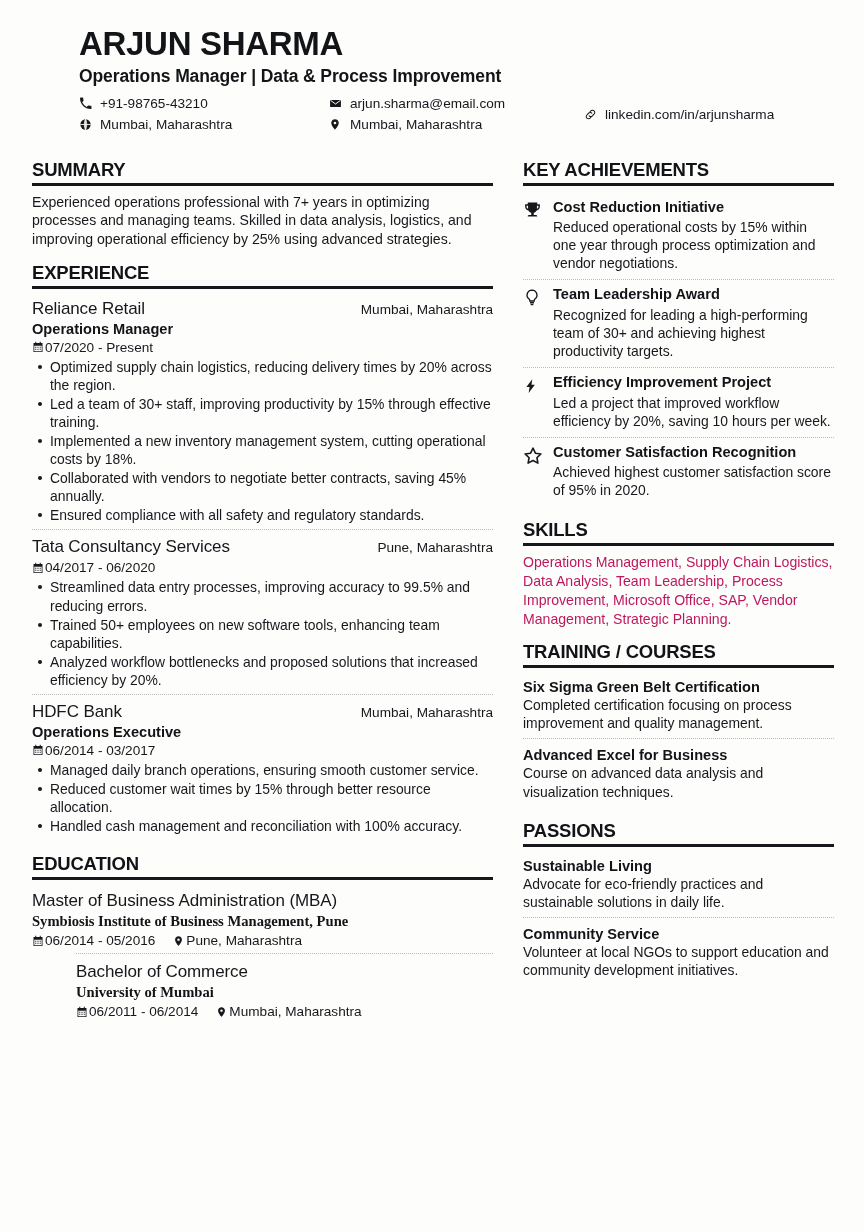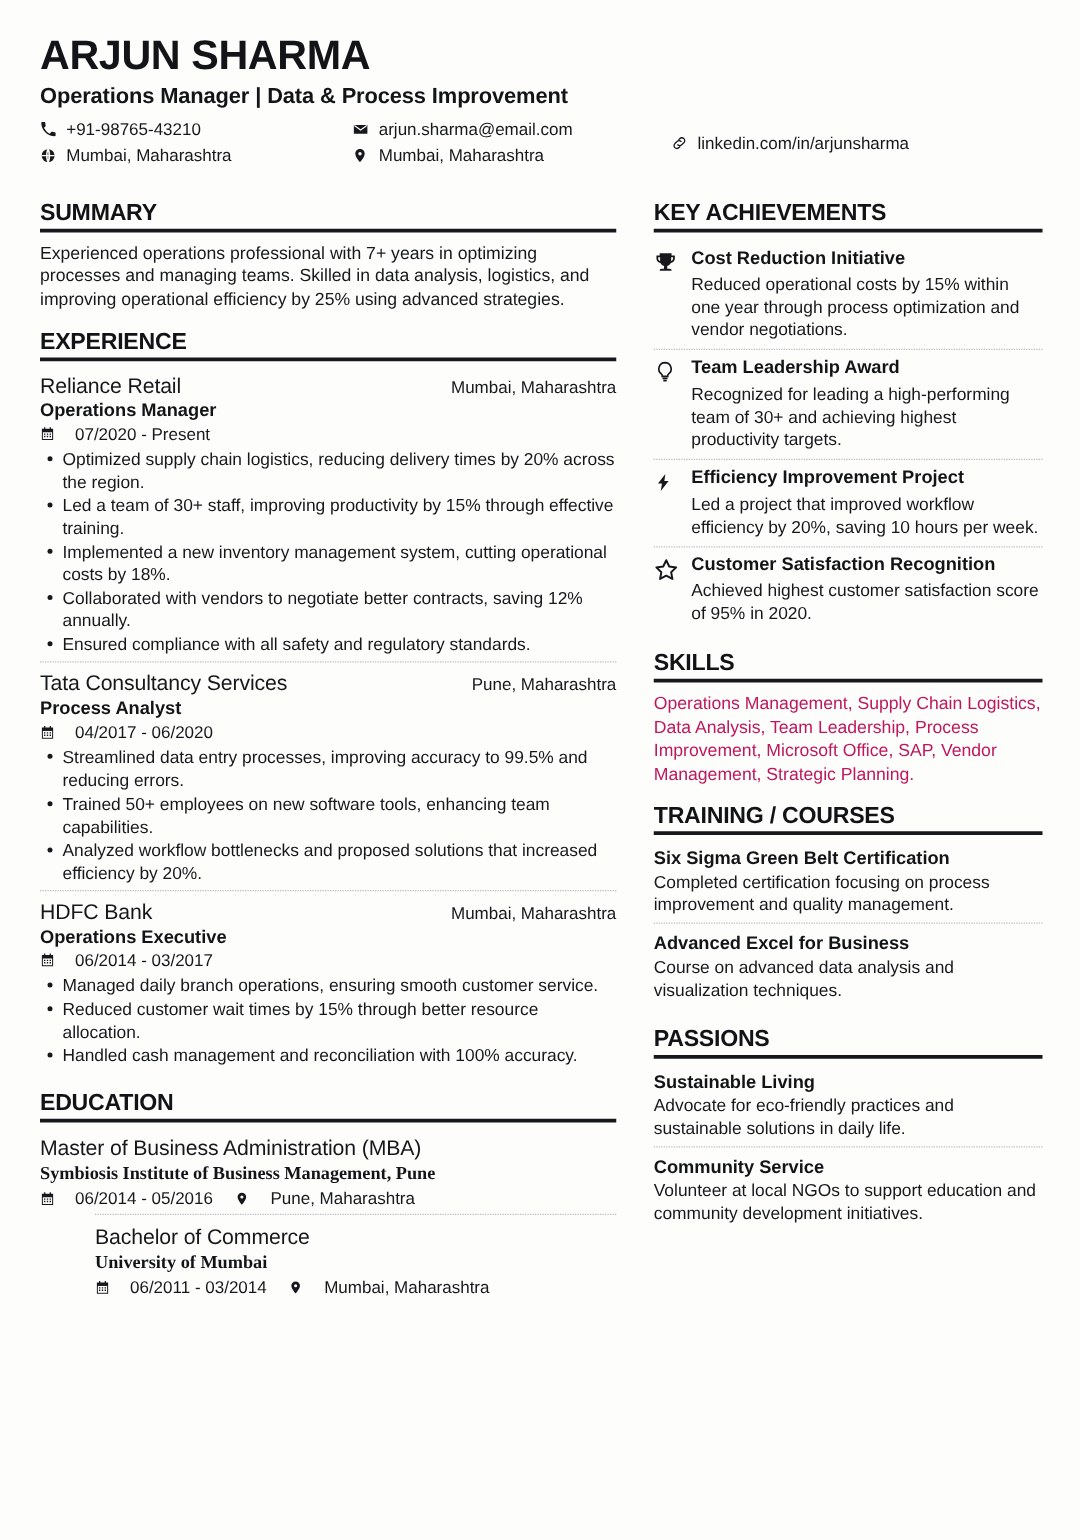--- a/index.html
+++ b/index.html
@@ -12,21 +12,21 @@
   }
   .page {
     position: relative;
     width: 864px; height: 1232px;
     background: #fdfdfc;
     padding: 26px 31px 0 32px;
     overflow: hidden;
   }
 
   
-  .header { margin-bottom: 6px; }
+  .header { margin-bottom: 6px; margin-left: 47px; }
   .name {
     font-size: 33px;
     font-weight: 700;
     letter-spacing: -0.3px;
     line-height: 1.12;
     color: #121417;
   }
   .headline {
     font-size: 17.5px;
     font-weight: 700;
@@ -117,21 +117,21 @@
     margin-top: 2px;
   }
   .meta-row {
     display: flex;
     align-items: center;
     font-size: 13.6px;
     color: #16181c;
     margin-top: 3px;
     gap: 5px;
   }
-  .meta-item { display: flex; align-items: center; gap: 15px; }
+  .meta-item { display: flex; align-items: center; gap: 0; }
   .meta-item + .meta-item { margin-left: 13px; }
   .meta-item .ico { display: inline-flex; width: 13px; flex: 0 0 13px; }
 
   ul.bullets { list-style: none; margin-top: 3px; }
   ul.bullets li {
     position: relative;
     padding-left: 18px;
     font-size: 13.9px;
     line-height: 1.3;
     color: #16181c;
@@ -305,31 +305,30 @@
                     <path d="M6.5 1.5h2v3.2h-2zm9 0h2v3.2h-2z"></path>
                   </svg>
               </span>
               <span>07/2020 - Present</span>
             </span>
           </div>
           <ul class="bullets">
             <li>Optimized supply chain logistics, reducing delivery times by 20% across the region.</li>
             <li>Led a team of 30+ staff, improving productivity by 15% through effective training.</li>
             <li>Implemented a new inventory management system, cutting operational costs by 18%.</li>
-            <li>Collaborated with vendors to negotiate better contracts, saving 12% annually.</li>
+            <li>Collaborated with vendors to negotiate better contracts, saving 45% annually.</li>
             <li>Ensured compliance with all safety and regulatory standards.</li>
           </ul>
         </div>
 
         <div class="entry">
           <div class="entry-head">
             <div class="entry-org">Tata Consultancy Services</div>
             <div class="entry-loc">Pune, Maharashtra</div>
           </div>
-          <div class="entry-role">Process Analyst</div>
           <div class="meta-row">
             <span class="meta-item">
               <span class="ico">
                 <svg width="12" height="12" viewBox="0 0 24 24" fill="#16181c">
                     <path d="M3 4h18v18H3z"></path>
                     <path d="M4.6 9.5h14.8v11H4.6z" fill="#fdfdfc"></path>
                     <path d="M6.4 11.4h2.2v2.1H6.4zm4.5 0h2.2v2.1h-2.2zm4.5 0h2.2v2.1h-2.2zM6.4 15.3h2.2v2.2H6.4zm4.5 0h2.2v2.2h-2.2zm4.5 0h2.2v2.2h-2.2z" fill="#16181c"></path>
                     <path d="M6.5 1.5h2v3.2h-2zm9 0h2v3.2h-2z"></path>
                   </svg>
               </span>
@@ -406,21 +405,21 @@
           <div class="meta-row">
             <span class="meta-item">
               <span class="ico">
                 <svg width="12" height="12" viewBox="0 0 24 24" fill="#16181c">
                     <path d="M3 4h18v18H3z"></path>
                     <path d="M4.6 9.5h14.8v11H4.6z" fill="#fdfdfc"></path>
                     <path d="M6.4 11.4h2.2v2.1H6.4zm4.5 0h2.2v2.1h-2.2zm4.5 0h2.2v2.1h-2.2zM6.4 15.3h2.2v2.2H6.4zm4.5 0h2.2v2.2h-2.2zm4.5 0h2.2v2.2h-2.2z" fill="#16181c"></path>
                     <path d="M6.5 1.5h2v3.2h-2zm9 0h2v3.2h-2z"></path>
                   </svg>
               </span>
-              <span>06/2011 - 03/2014</span>
+              <span>06/2011 - 06/2014</span>
             </span>
             <span class="meta-item">
               <span class="ico">
                 <svg width="11" height="12" viewBox="0 0 24 24" fill="#16181c">
                     <path d="M12 1.5c-4.2 0-7.5 3.3-7.5 7.5 0 5.6 7.5 13.5 7.5 13.5S19.5 14.6 19.5 9c0-4.2-3.3-7.5-7.5-7.5zm0 10.2a2.7 2.7 0 1 1 0-5.4 2.7 2.7 0 0 1 0 5.4z"></path>
                   </svg>
               </span>
               <span>Mumbai, Maharashtra</span>
             </span>
           </div>

